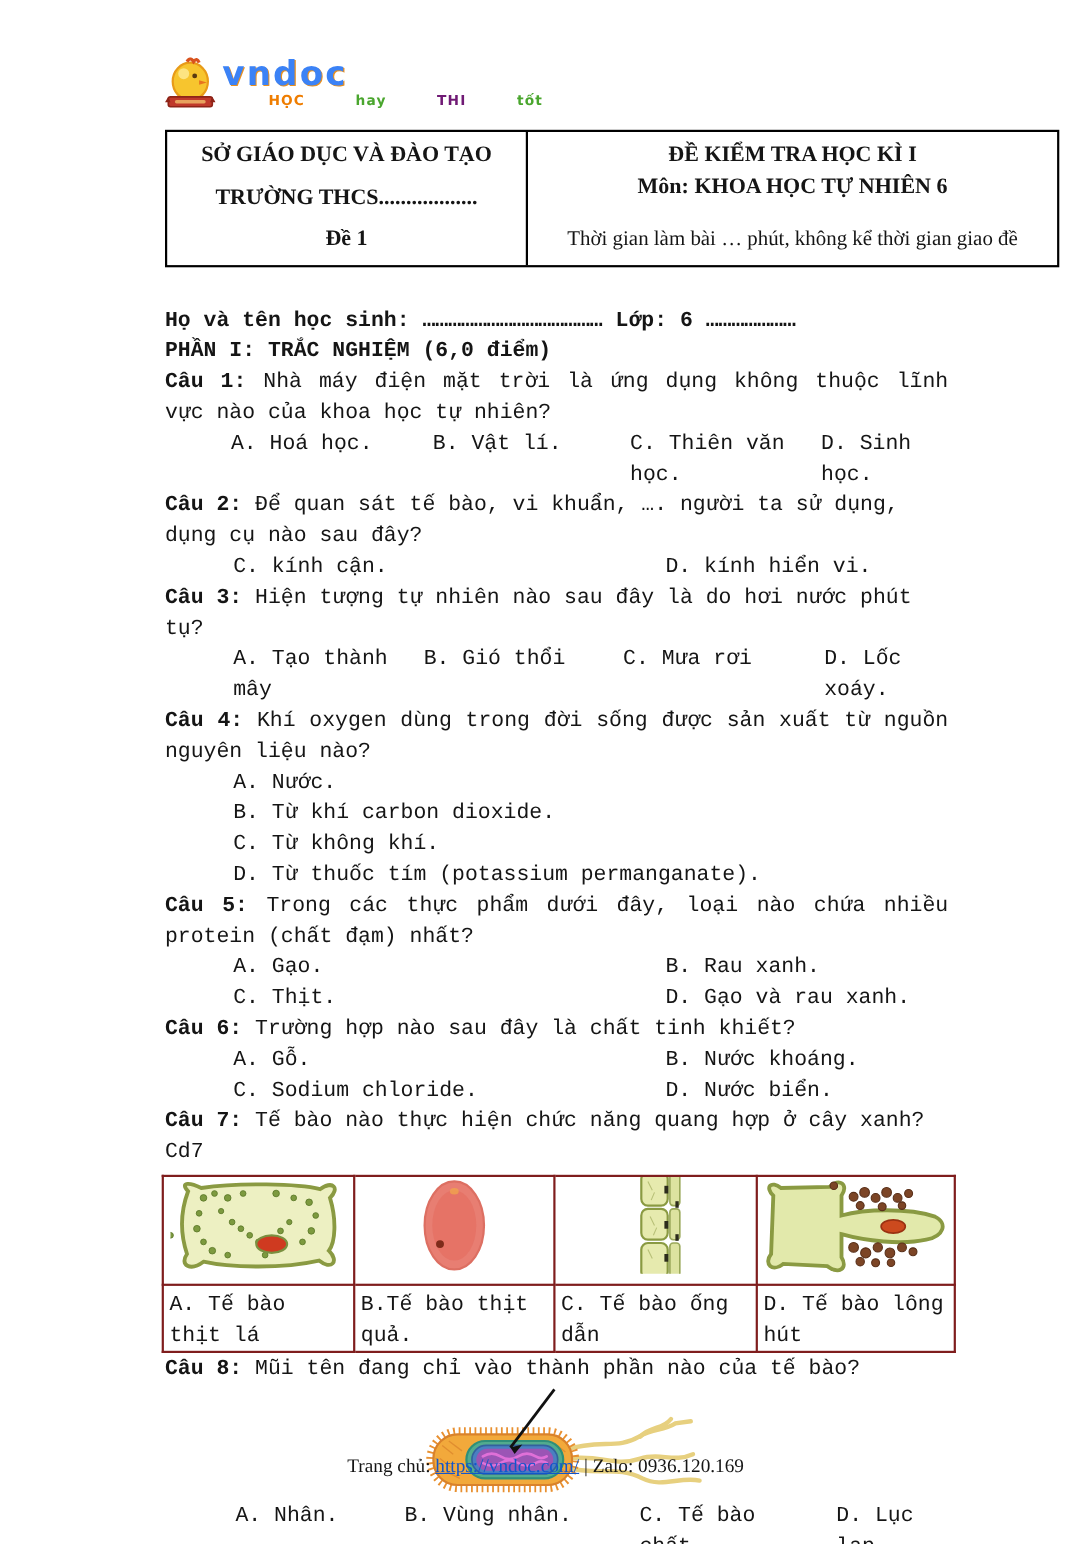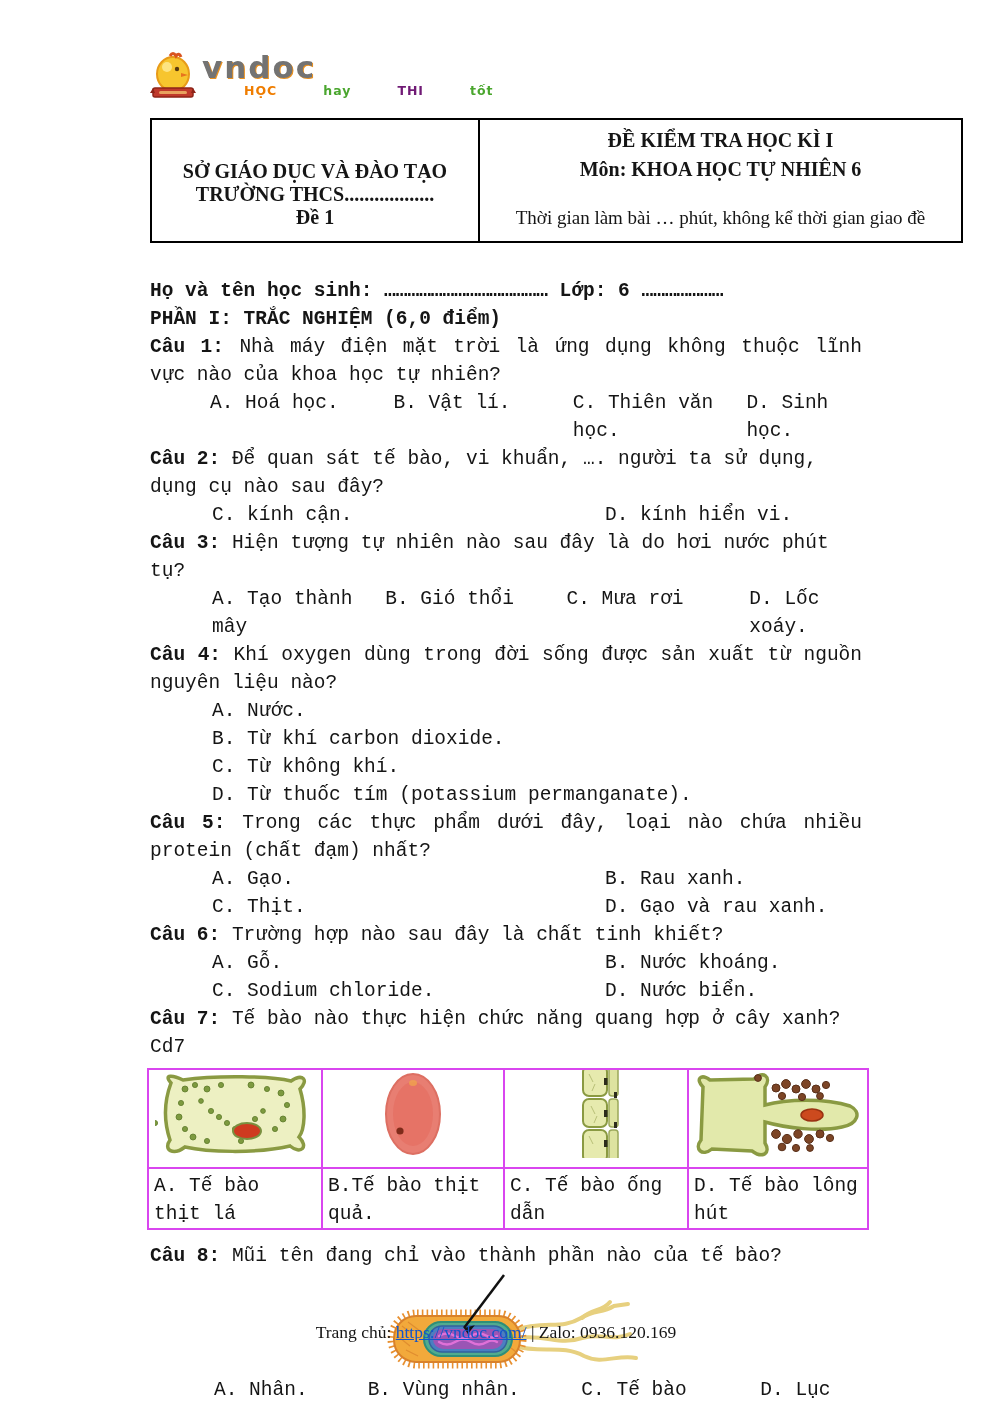--- a/index.html
+++ b/index.html
@@ -4,29 +4,29 @@
 <style>
   html,body{margin:0;padding:0;}
   body{
     width:992px;height:1404px;background:#ffffff;position:relative;
     font-family:"Liberation Serif","DejaVu Serif",serif;color:#151515;
     overflow:hidden;
   }
   
   .logo{position:absolute;left:150px;top:52px;display:flex;align-items:flex-start;}
   .logo-text{margin-left:6px;font-family:"DejaVu Sans",sans-serif;}
-  .brand{font-size:31px;font-weight:bold;color:#737373;letter-spacing:2px;line-height:30px;
+  .brand{font-size:31px;font-weight:bold;color:#3b82f6;letter-spacing:2px;line-height:30px;
          text-shadow:1px 1px 0 #e89020;}
   .tagline{font-size:12.5px;font-weight:bold;letter-spacing:1px;margin-top:1px;}
   .tagline span{margin-right:4px;margin-left:42px;}
   
   .hdr{position:absolute;left:150px;top:118px;width:809px;height:121px;
        border:2px solid #000;display:flex;}
   .hdr-left{width:318px;border-right:2px solid #000;display:flex;flex-direction:column;
-            justify-content:flex-end;text-align:center;padding:9px 4px 12px;}
+            justify-content:space-between;text-align:center;padding:9px 4px 12px;}
   .hdr-right{flex:1;display:flex;flex-direction:column;justify-content:space-between;
              text-align:center;padding:9px 4px 12px;}
   .hdr b{font-size:20px;}
   .hdr .plain{font-size:19px;margin-top:20px;}
   
   .content{position:absolute;left:150px;top:277px;width:712px;font-size:19.5px;line-height:28px;font-family:Liberation Mono, monospace;}
   .content p{margin:0;}
   .jst{text-align:justify;}
   .row-opt{display:flex;}
   .row-opt span{display:block;margin-left:32px;}
@@ -40,21 +40,21 @@
   .q3r span:nth-child(1){width:176px;}
   .q3r span:nth-child(2){width:186px;}
   .q3r span:nth-child(3){width:188px;}
   .q8r{padding-left:32px;}
   .q8r span:nth-child(1){width:154px;}
   .q8r span:nth-child(2){width:230px;}
   .q8r span:nth-child(3){width:186px;}
   .stack{padding-left:30px;}
   
   .cell-table{border-collapse:collapse;margin:7px 0 0 -3px;width:716px;table-layout:fixed;}
-  .cell-table td{border:2px solid #d946ef;padding:0;vertical-align:top;}
+  .cell-table td{border:2px solid #7f1d1d;padding:0;vertical-align:top;}
   .cell-table .img-row td{height:92px;text-align:center;vertical-align:middle;}
   .cell-table .lbl-row td{height:56px;font-size:19.5px;padding:3px 4px 0 5px;}
   
   .bact-wrap{height:104px;position:relative;margin-top:2px;}
   .bact-wrap svg{position:absolute;left:236px;top:0;}
   
   .footer{position:absolute;left:0;top:1322px;width:992px;text-align:center;
           font-size:17.5px;}
   .footer a{color:#1155cc;text-decoration:underline;}
 </style>
@@ -256,21 +256,21 @@
     </tr>
     <tr class="lbl-row">
       <td>A. Tế bào thịt lá</td>
       <td>B.Tế bào thịt quả.</td>
       <td>C. Tế bào ống dẫn</td>
       <td>D. Tế bào lông hút</td>
     </tr>
   </tbody>
     </table>
 
-  <p style="margin-top:12px;"><b>Câu 8:</b> <span>Mũi tên đang chỉ vào thành phần nào của tế bào?</span></p>
+  <p style=""><b>Câu 8:</b> <span>Mũi tên đang chỉ vào thành phần nào của tế bào?</span></p>
 
   <div class="bact-wrap">
     <svg width="265" height="104" viewBox="0 0 265 104">
 
       <g fill="none" stroke="#e7d07f" stroke-width="4" stroke-linecap="round">
         <path d="M128,58 C160,48 175,58 195,46 C210,37 215,42 228,34 L242,32"></path>
         <path d="M130,66 C162,62 172,74 196,66 C214,60 226,70 244,62"></path>
         <path d="M128,74 C156,82 176,72 198,84 C216,93 232,82 250,86"></path>
         <path d="M196,46 C206,36 216,40 224,30"></path>
       </g>

